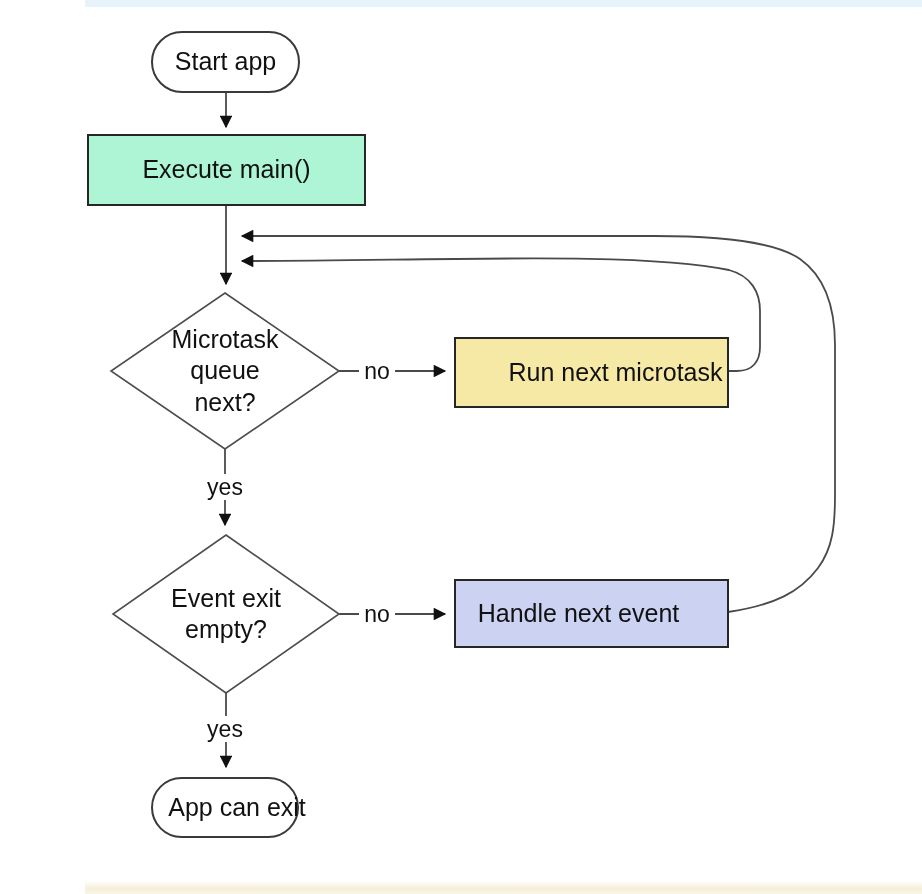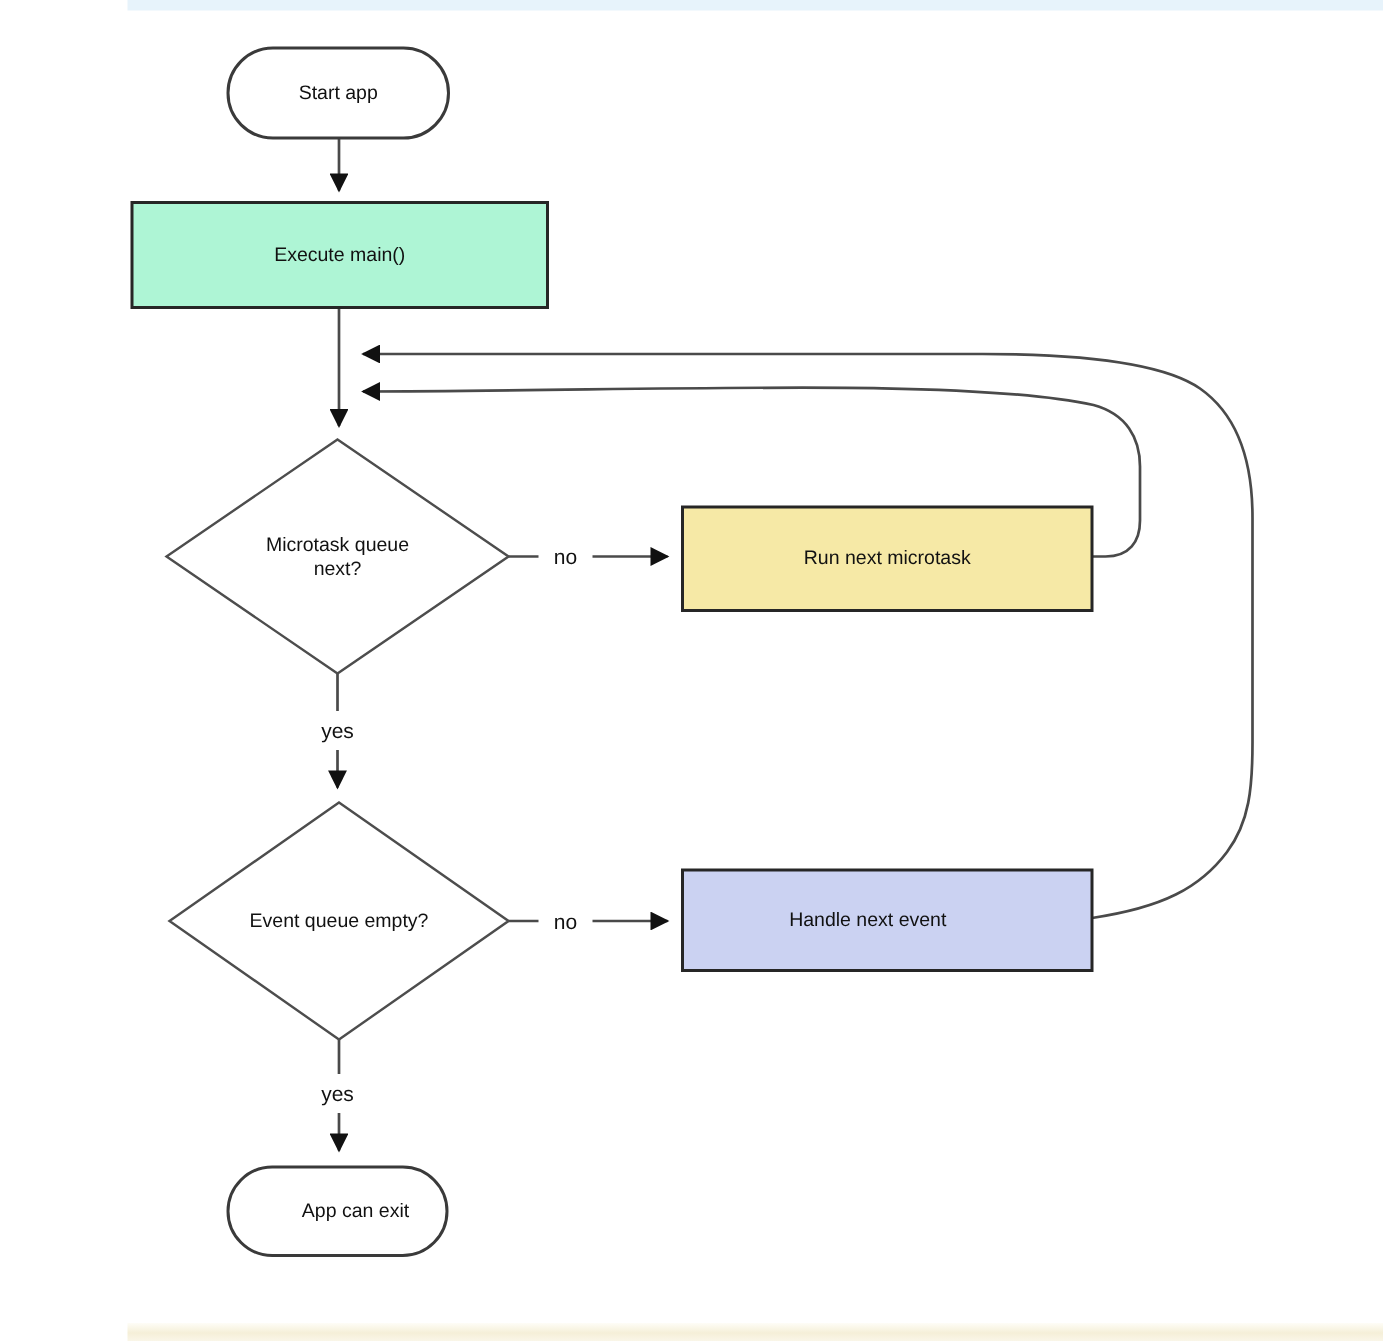--- a/index.html
+++ b/index.html
@@ -18,27 +18,27 @@
   }
   #bottom-bar {
     position: absolute; left: 85px; bottom: 0; width: 837px; height: 12px;
     background: linear-gradient(180deg, #fefdf7 0%, #f5efd8 55%, #faf6e8 100%);
   }
   svg.diagram { position: absolute; left: 0; top: 0; }
   .node-label {
     position: absolute;
     display: flex; align-items: center; justify-content: center;
     text-align: center;
-    font-size: 13px; line-height: 1.25; color: #111111;
+    font-size: 25px; line-height: 1.25; color: #111111;
   }
   .edge-label {
     position: absolute;
     display: flex; align-items: center; justify-content: center;
     background: #ffffff;
-    font-size: 14px; color: #111111;
+    font-size: 23px; color: #111111;
   }
 </style>
 </head>
 <body>
 
 <div id="stage">
 
   <div id="top-bar"></div>
   <div id="bottom-bar"></div>
 
@@ -74,23 +74,23 @@
 
     <rect x="152" y="778" width="146" height="59" rx="29.5" ry="29.5" stroke="#3a3a3a" stroke-width="2" fill="#ffffff"></rect>
   </svg>
 
   <div class="node-label" style="left:152px; top:32px; width:147px; height:60px;">Start app</div>
 
   <div class="node-label" style="left:88px; top:135px; width:277px; height:70px;">Execute main()</div>
 
   <div class="node-label" style="left:160px; top:341px; width:130px; height:60px;">Microtask queue next?</div>
 
-  <div class="node-label" style="left:455px; top:338px; width:273px; height:69px;">Run next microtask</div>
+  <div class="node-label" style="left:455px; top:338px; width:273px; height:69px;padding-left:24px;">Run next microtask</div>
 
-  <div class="node-label" style="left:161px; top:584px; width:130px; height:60px;">Event queue empty?</div>
+  <div class="node-label" style="left:161px; top:584px; width:130px; height:60px;">Event exit empty?</div>
 
   <div class="node-label" style="left:455px; top:580px; width:247px; height:67px;">Handle next event</div>
 
   <div class="node-label" style="left:153px; top:778px; width:168px; height:59px;">App can exit</div>
 
   <div class="edge-label" style="left:359px; top:359px; width:36px; height:24px;">no</div>
 
   <div class="edge-label" style="left:202px; top:474px; width:46px; height:26px;">yes</div>
 
   <div class="edge-label" style="left:359px; top:602px; width:36px; height:24px;">no</div>

